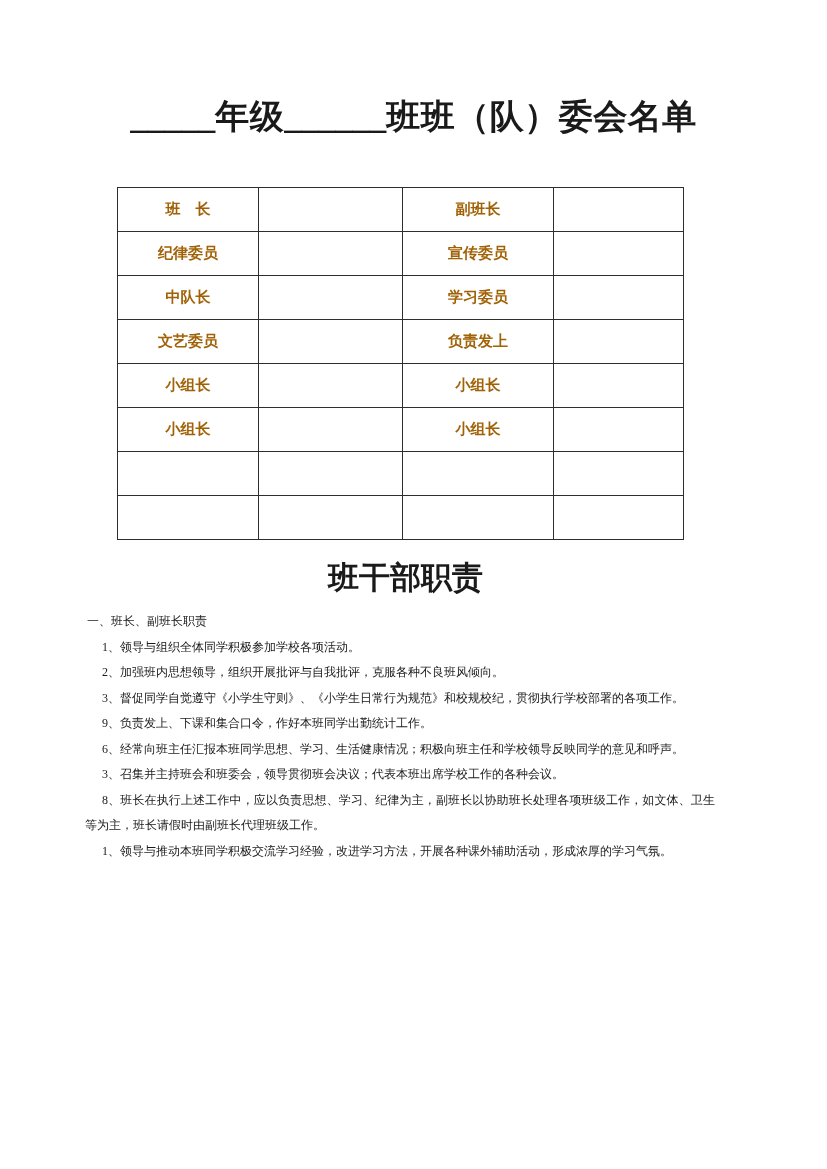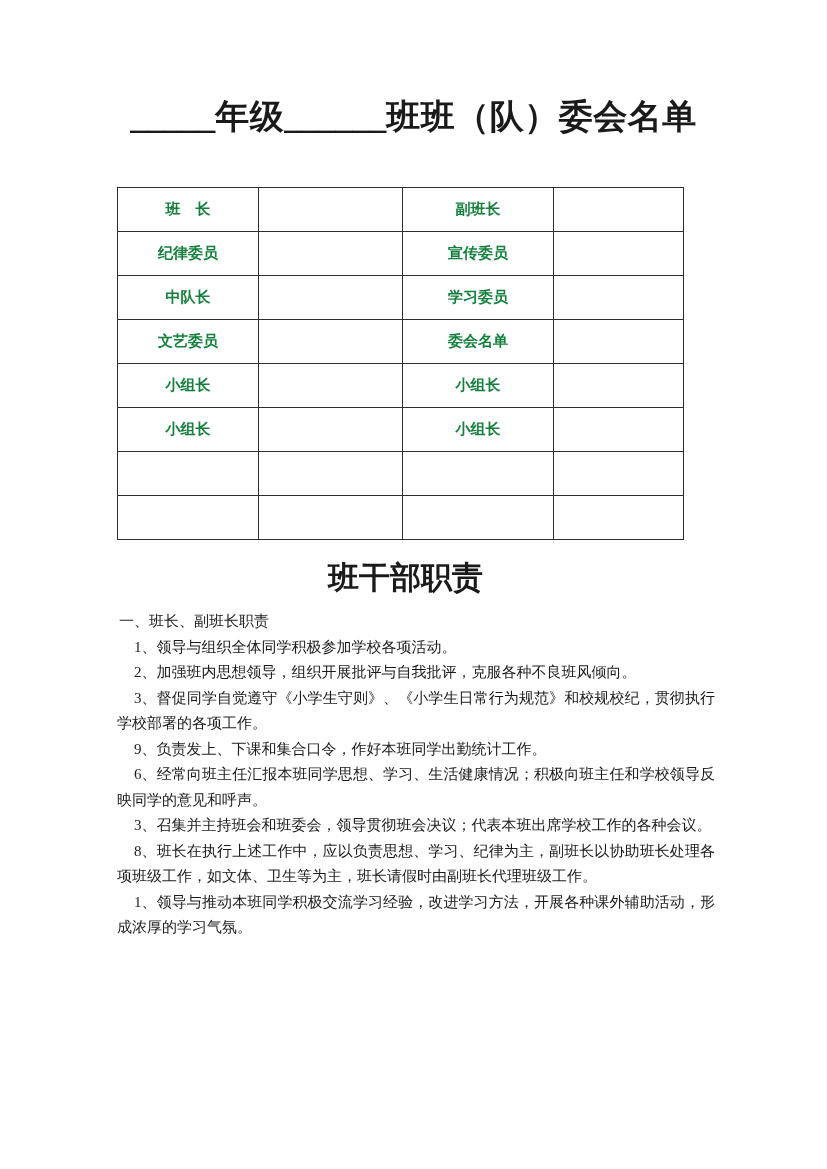--- a/index.html
+++ b/index.html
@@ -45,36 +45,36 @@
     padding: 0;
     vertical-align: middle;
     box-sizing: border-box;
   }
   td.label-cell {
     font-family: "Liberation Sans", "DejaVu Sans", sans-serif;
     font-weight: bold;
     font-size: 15px;
     text-align: center;
     white-space: pre;
-    color: #15803d;
+    color: #a16207;
   }
   td.blank-cell {
     background: #ffffff;
   }
   .duties-heading {
     margin: 16px 16px 0 0;
     padding: 0;
     text-align: center;
     font-size: 31px;
     font-weight: bold;
     line-height: 44px;
   }
   .duties {
-    margin: 9px 112px 0 117px;
-    font-size: 15px;
+    margin: 9px 112px 0 85px;
+    font-size: 12px;
     line-height: 25.5px;
     text-align: justify;
   }
   .duties p {
     margin: 0;
     padding: 0;
   }
   p.duty-section {
     text-indent: 2px;
   }
@@ -111,21 +111,21 @@
         </tr>
         <tr>
           <td class="label-cell">中队长</td>
           <td class="blank-cell"></td>
           <td class="label-cell">学习委员</td>
           <td class="blank-cell"></td>
         </tr>
         <tr>
           <td class="label-cell">文艺委员</td>
           <td class="blank-cell"></td>
-          <td class="label-cell">委会名单</td>
+          <td class="label-cell">负责发上</td>
           <td class="blank-cell"></td>
         </tr>
         <tr>
           <td class="label-cell">小组长</td>
           <td class="blank-cell"></td>
           <td class="label-cell">小组长</td>
           <td class="blank-cell"></td>
         </tr>
         <tr>
           <td class="label-cell">小组长</td>

